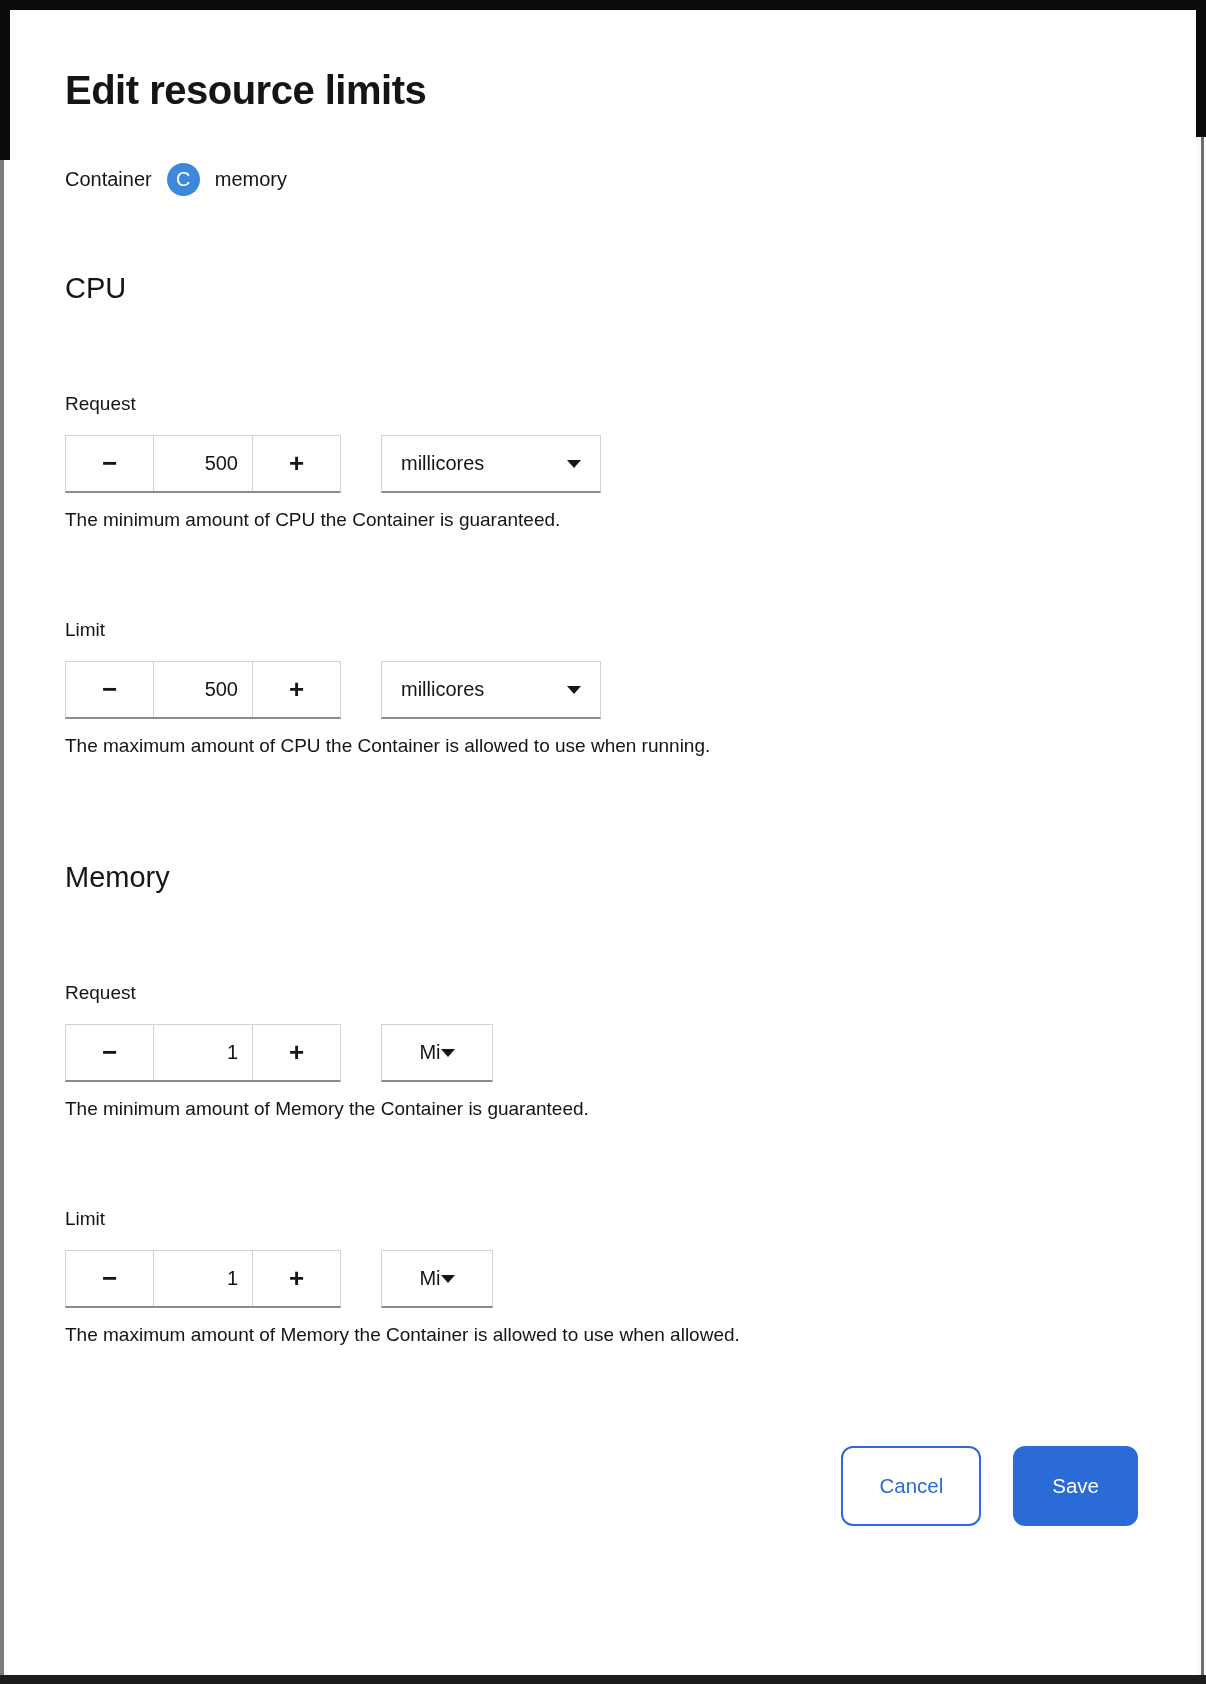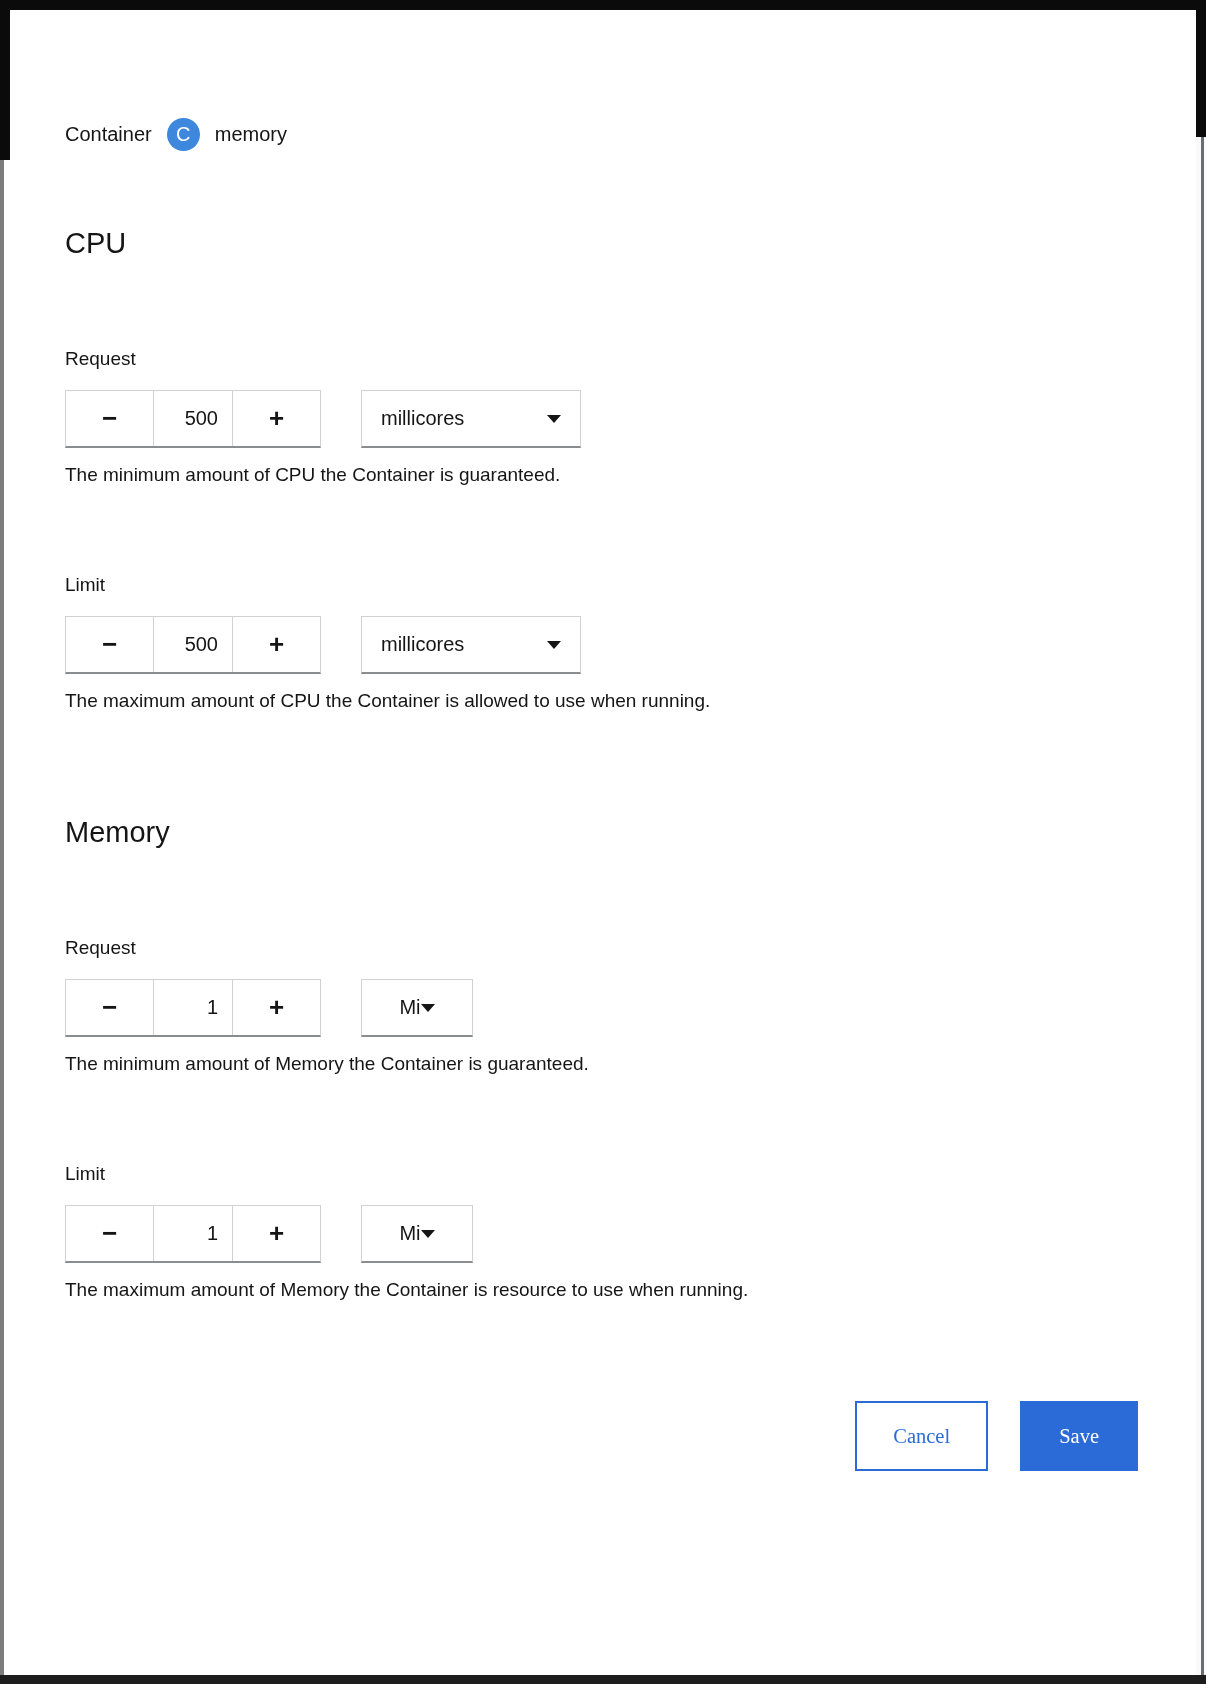--- a/index.html
+++ b/index.html
@@ -98,21 +98,21 @@
     font-size: 26px;
     font-weight: 700;
     color: #151515;
     cursor: pointer;
     display: flex;
     align-items: center;
     justify-content: center;
     padding: 0;
   }
   .spin-value {
-    width: 80px;
+    width: 100px;
     border: none;
     border-left: 1px solid #d2d2d2;
     border-right: 1px solid #d2d2d2;
     outline: none;
     font-family: "Liberation Sans", sans-serif;
     font-size: 20px;
     color: #151515;
     text-align: right;
     padding: 0 14px 0 0;
     box-sizing: border-box;
@@ -146,23 +146,23 @@
     color: #151515;
   }
   
   .modal-footer {
     margin-top: 100px;
     display: flex;
     justify-content: flex-end;
     gap: 32px;
   }
   .btn {
-    height: 70px;
-    border-radius: 0;
-    font-family: Liberation Serif, serif;
+    height: 80px;
+    border-radius: 12px;
+    font-family: Liberation Sans, sans-serif;
     font-size: 20.5px;
     cursor: pointer;
     display: inline-flex;
     align-items: center;
     justify-content: center;
     box-sizing: border-box;
   }
   .btn-secondary {
     background: #ffffff;
     color: #2b6bd8;
@@ -182,20 +182,21 @@
 <div class="edge-top"></div>
 <div class="edge-left-black"></div>
 <div class="edge-left-line"></div>
 <div class="edge-right-col"></div>
 <div class="edge-right-line"></div>
 <div class="edge-right-black"></div>
 <div class="edge-bottom"></div>
 
 <div class="modal">
 
+  <h1 class="modal-title">Edit resource limits</h1>
 
 
   <div class="container-row">
     <span>Container</span>
     <span class="container-badge">C</span>
     <span>memory</span>
   </div>
 
   <div class="section-cpu">
     <h2 class="section-heading">CPU</h2>
@@ -274,21 +275,21 @@
           <input class="spin-value" value="1" style="">
           <button class="spin-btn">
               <span>+</span>
             </button>
         </div>
         <div class="unit-select unit-narrow">
           <span>Mi</span>
           <span class="caret-down"></span>
         </div>
       </div>
-      <div class="field-help">The maximum amount of Memory the Container is resource to use when running.</div>
+      <div class="field-help">The maximum amount of Memory the Container is allowed to use when allowed.</div>
     </div>
   </div>
 
   <div class="modal-footer">
     <button class="btn btn-secondary">Cancel</button>
     <button class="btn btn-primary">Save</button>
   </div>
 
 </div>
 

